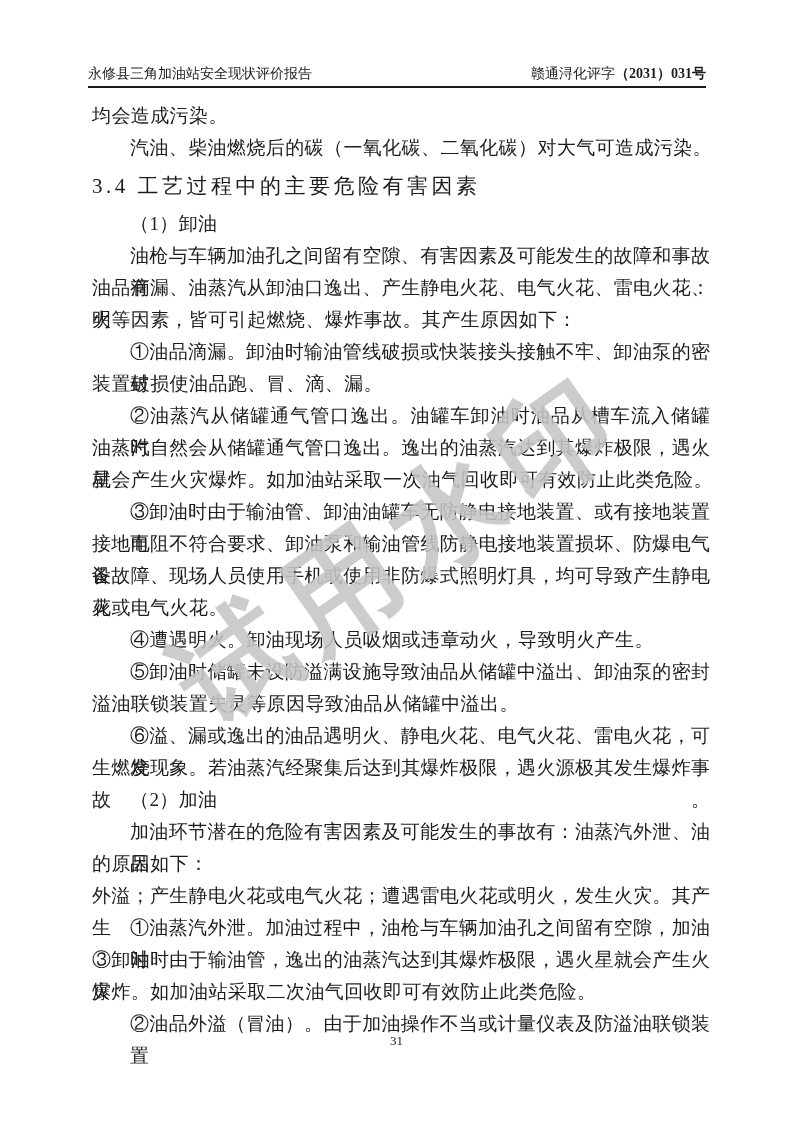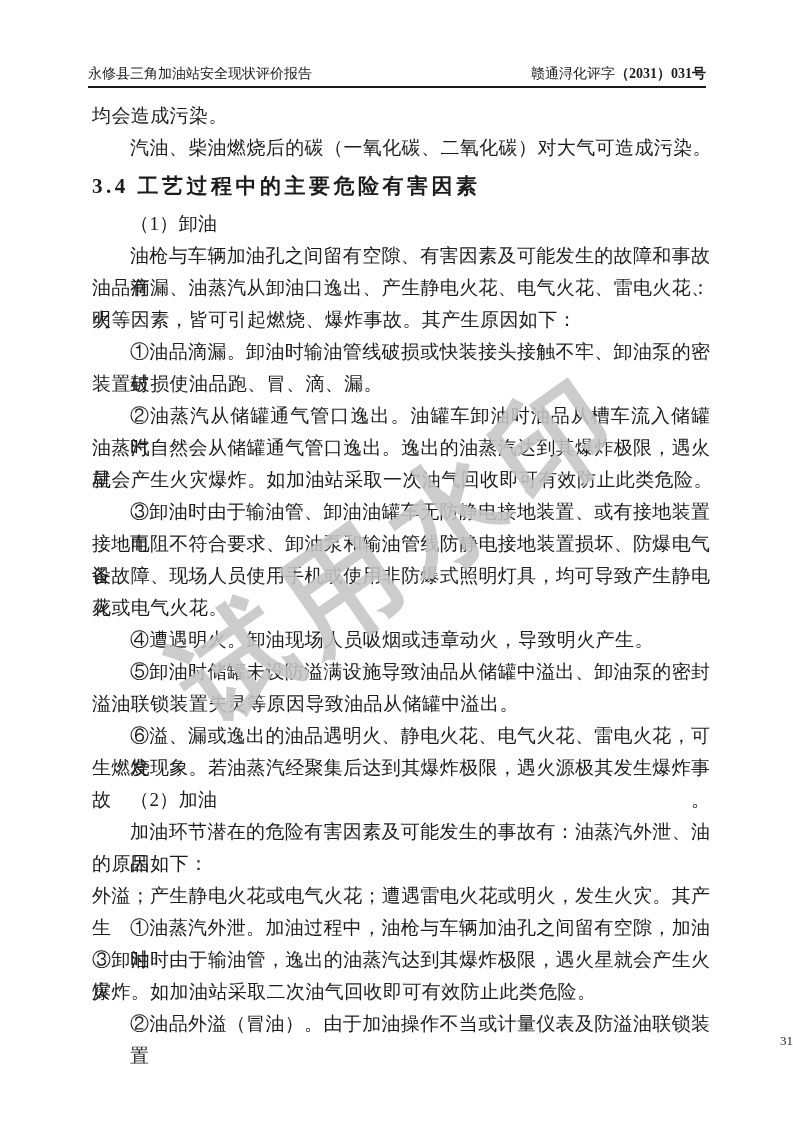--- a/index.html
+++ b/index.html
@@ -38,21 +38,21 @@
     white-space:normal;
     text-align:justify;
     text-align-last:justify;
     text-justify:inter-character;
     letter-spacing:0;
   }
   .tline.ind{padding-left:38px;}
   .tline.ind.just{padding-left:38px;}
   .tline.heading{
     height:44px;line-height:44px;
-    font-size:21px;font-weight:bold;
+    font-size:21px;font-weight:normal;
     letter-spacing:3.5px;
     padding-left:0;
     white-space:nowrap;
   }
   
   .watermark{
     position:absolute;
     left:110px;top:418px;width:580px;height:260px;
     display:flex;align-items:center;justify-content:center;
     transform:rotate(-35deg);
@@ -61,21 +61,21 @@
     color:rgba(197,197,197,0.88);
     z-index:5;
     pointer-events:none;
     font-family:"Liberation Serif","DejaVu Serif",serif;
     white-space:nowrap;
   }
   
   .footer{
     position:absolute;
     left:0;top:1032px;width:793px;
-    text-align:right;
+    text-align:center;
     font-size:13px;line-height:18px;
   }
 </style>
 </head>
 <body>
 
 <div class="page">
 
   <div class="header">
     <span>永修县三角加油站安全现状评价报告</span>

